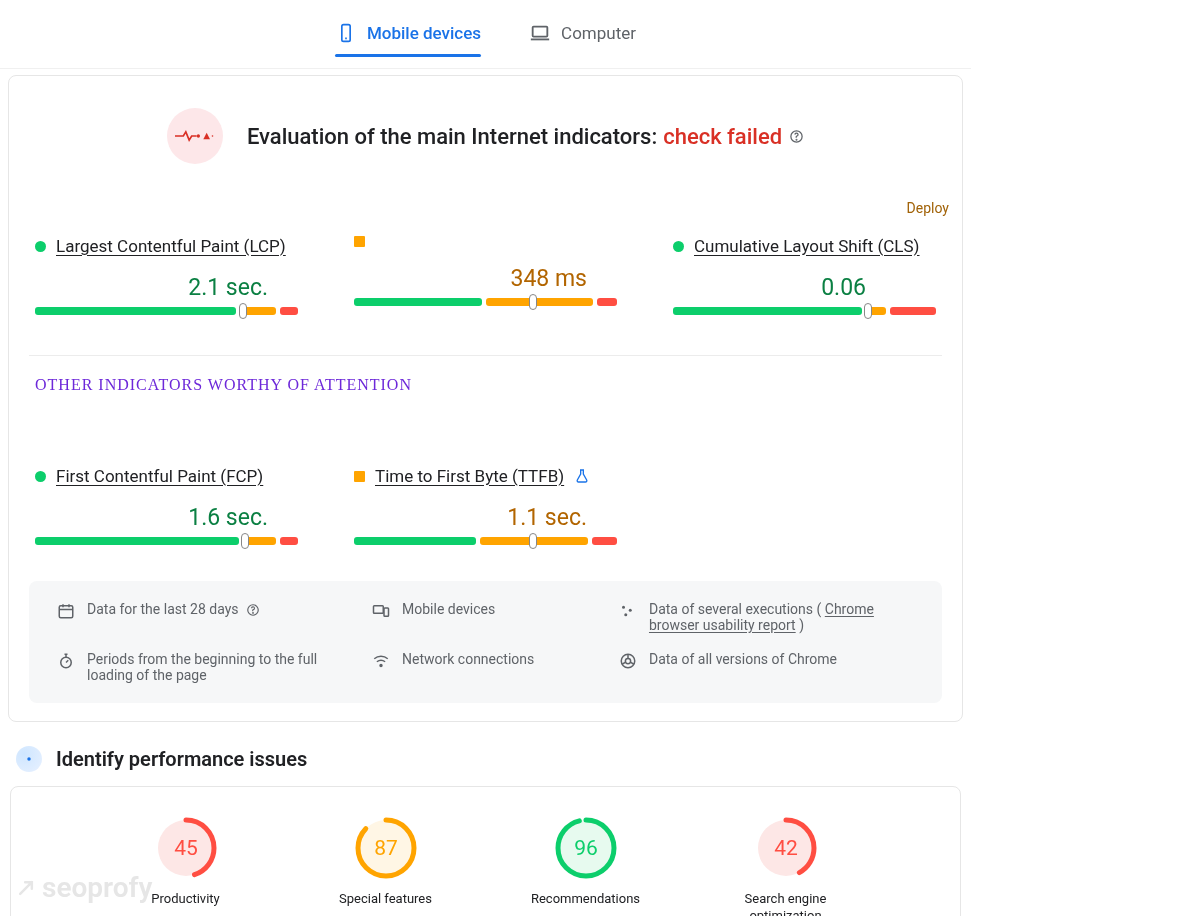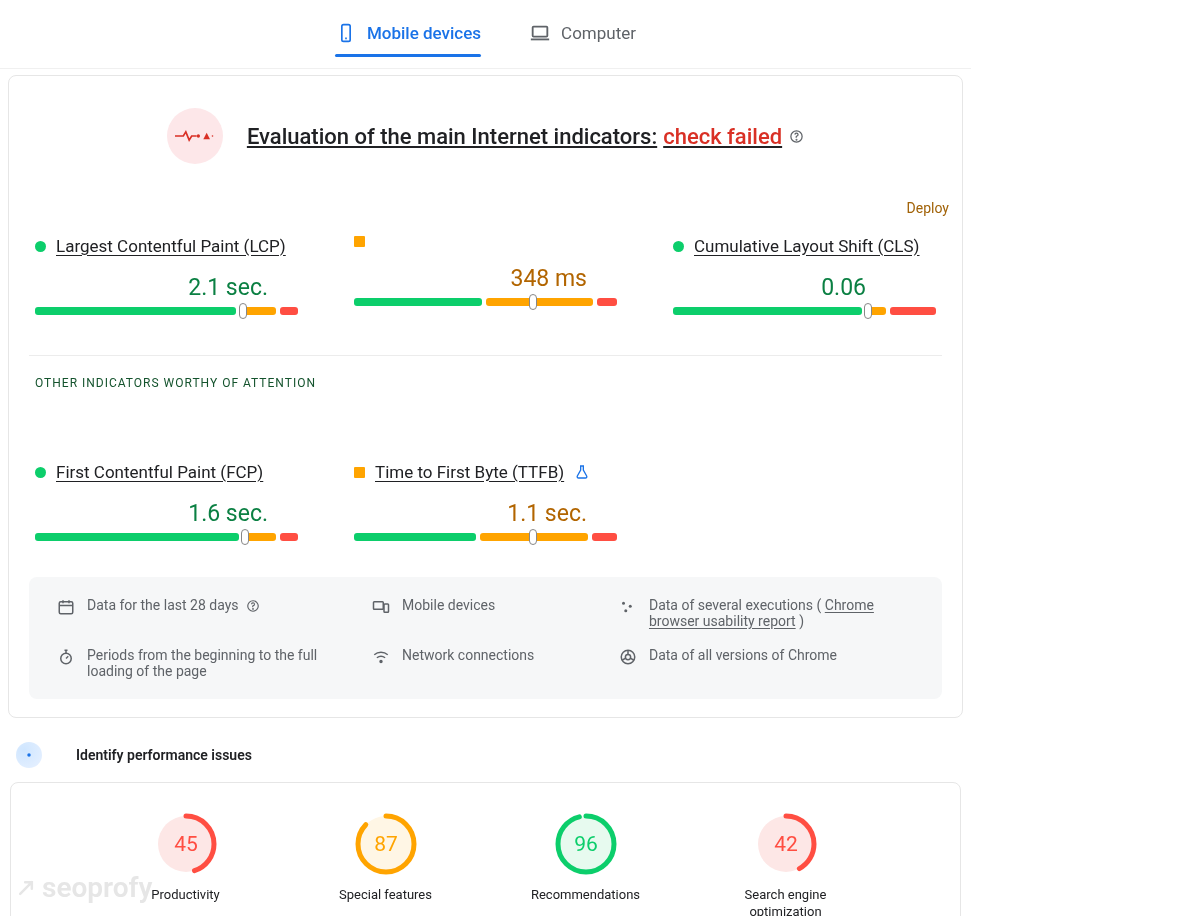--- a/index.html
+++ b/index.html
@@ -16,21 +16,21 @@
   .tab { display: flex; align-items: center; gap: 10px; cursor: pointer; padding-bottom: 12px; position: relative; font-size: 17px; }
   .tab.active { color: #1a73e8; font-weight: 500; }
   .tab.inactive { color: #5f6368; }
   .tab.active::after { content: ""; position: absolute; left: 0; right: 0; bottom: -1px; height: 3px; background: #1a73e8; border-radius: 2px; }
   .tab .icon-wrap { display: inline-flex; width: 22px; height: 22px; align-items: center; justify-content: center; }
 
   
   .card { margin: 6px 8px 0; border: 1px solid #e6e6e6; border-radius: 8px; padding: 32px 20px 18px; }
 
   
-  .eval-row { display: flex; align-items: center; gap: 24px; justify-content: center; margin-bottom: 8px; position: relative; text-decoration: underline; }
+  .eval-row { display: flex; align-items: center; gap: 24px; justify-content: center; margin-bottom: 8px; position: relative; }
   .pulse-circle { width: 56px; height: 56px; border-radius: 50%; background: #fde7e9; display: flex; align-items: center; justify-content: center; flex-shrink: 0; }
   .eval-title { font-size: 22px; font-weight: 500; display: inline-flex; align-items: center; gap: 6px; }
   .eval-title .failed { color: #d93025; }
   .help-icon { width: 16px; height: 16px; display: inline-flex; align-items: center; justify-content: center; color: #5f6368; }
 
   .deploy-link { position: absolute; right: 22px; top: 200px; color: #a16207; font-size: 14px; cursor: pointer; }
 
   
   .metrics { display: grid; grid-template-columns: repeat(3, 1fr); gap: 48px 56px; margin-top: 72px; padding: 0 6px; }
   .metric { }
@@ -47,35 +47,35 @@
   .metric-value.orange { color: #b26500; }
 
   .bar { height: 8px; border-radius: 4px; display: flex; overflow: visible; position: relative; gap: 4px; }
   .seg { height: 8px; border-radius: 3px; }
   .seg.g { background: #0cce6b; }
   .seg.o { background: #ffa400; }
   .seg.r { background: #ff4e42; }
   .marker { position: absolute; top: -4px; width: 8px; height: 16px; background: #fff; border: 1px solid #888; border-radius: 4px; transform: translateX(-50%); }
 
   .divider { border: none; border-top: 1px solid #ececec; margin: 40px 0 20px; }
-  .section-label { color: #14532d; font-size: 12px; letter-spacing: 1px; margin-bottom: 28px; padding-left: 6px; }
+  .section-label { color: #6d28d9; font-size: 16px; letter-spacing: 1px; margin-bottom: 28px; padding-left: 6px; font-family: Liberation Serif, serif; }
   .metrics.two { grid-template-columns: repeat(3, 1fr); }
   .metrics.two .metric:nth-child(3) { visibility: hidden; }
 
   
   .info-box { background: #f6f7f8; border-radius: 8px; padding: 20px 28px; margin-top: 36px; display: grid; grid-template-columns: 1.3fr 1fr 1.3fr; row-gap: 18px; column-gap: 20px; color: #5f6368; font-size: 14px; }
   .info-item { display: flex; gap: 12px; align-items: flex-start; }
   .info-item .icon-wrap { width: 18px; height: 18px; flex-shrink: 0; color: #5f6368; margin-top: 1px; }
   .info-item a { color: #5f6368; text-decoration: underline; text-underline-offset: 2px; cursor: pointer; }
 
   
   .identify { margin: 24px 10px 0; }
   .identify-head { display: flex; align-items: center; gap: 14px; padding: 0 6px 14px; }
   .radar-icon { width: 26px; height: 26px; border-radius: 50%; background: radial-gradient(circle at 30% 30%, #cfe6ff, #e8f1ff); display: flex; align-items: center; justify-content: center; }
-  .identify-title { font-size: 14px; font-weight: 600; margin-left: 20px; }
+  .identify-title { font-size: 20px; font-weight: 600; }
 
   .identify-card { border: 1px solid #e6e6e6; border-top-left-radius: 8px; border-top-right-radius: 8px; padding: 28px 20px 14px; }
   .gauges { display: flex; justify-content: center; gap: 80px; }
   .gauge { display: flex; flex-direction: column; align-items: center; gap: 10px; width: 120px; }
   .gauge-label { font-size: 13px; text-align: center; color: #202124; line-height: 1.3; }
   .gauge-svg { width: 66px; height: 66px; }
 
   .watermark { position: absolute; left: 16px; bottom: 12px; color: #e6e6e6; font-size: 28px; font-weight: 600; display: flex; align-items: center; gap: 6px; }
 </style>
 </head>

